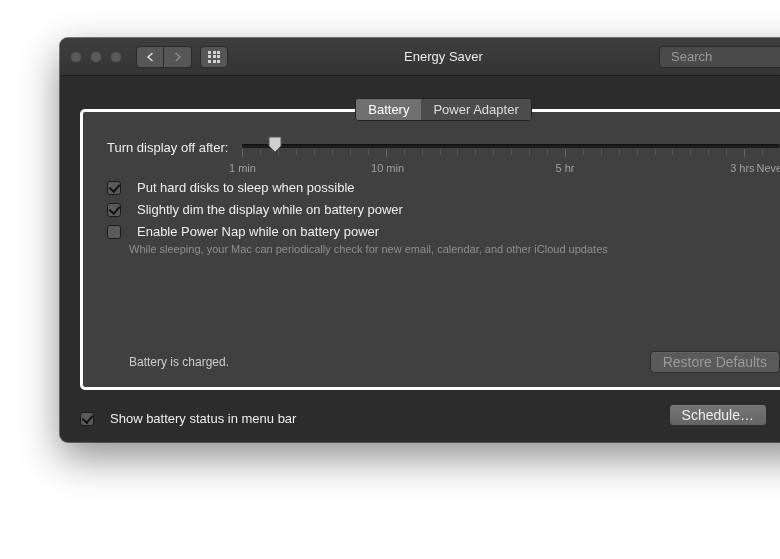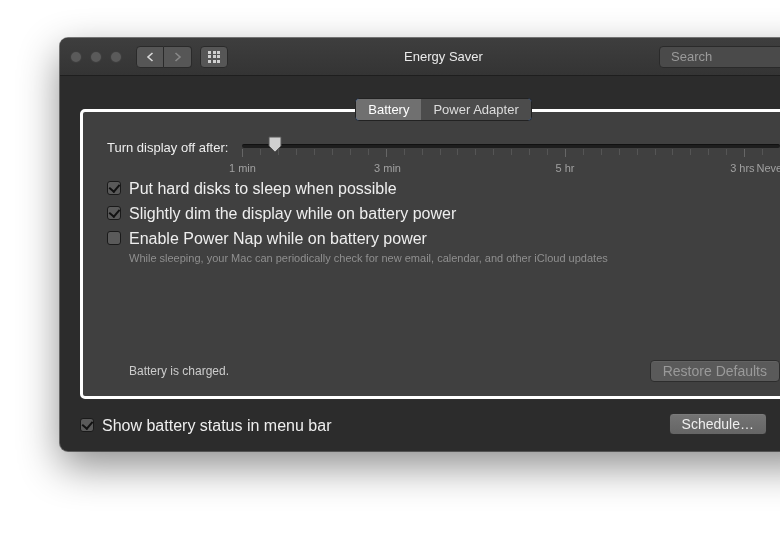--- a/index.html
+++ b/index.html
@@ -181,23 +181,23 @@
     font-size: 11px;
     color: #a0a0a0;
     position: relative;
   }
   .tick-labels span { position: absolute; transform: translateX(-50%); }
 
   .checks { margin-top: 18px; }
   .check-row {
     display: flex;
     align-items: flex-start;
-    gap: 8px;
+    gap: 16px;
     margin-bottom: 7px;
-    font-size: 16px;
+    font-size: 13px;
     color: #eee;
   }
   .checkbox {
     width: 14px; height: 14px;
     border-radius: 3px;
     border: 1px solid #1a1a1a;
     background: #5a5a5a;
     position: relative;
     flex-shrink: 0;
     margin-top: 1px;
@@ -354,21 +354,21 @@
               <div class="tick" style="left: 96.6667%;"></div>
               <div class="tick major" style="left: 100%;"></div>
             </div>
           <div class="thumb" id="thumb" style="left: 6%;">
             <svg width="14" height="17" viewBox="0 0 14 17">
               <path d="M1 1 H13 V10 L7 16 L1 10 Z" fill="#cfcfcf" stroke="#555"></path>
             </svg>
           </div>
           <div class="tick-labels">
             <span style="left:0%">1 min</span>
-            <span style="left:27%">3 min</span>
+            <span style="left:27%">10 min</span>
             <span style="left:60%">5 hr</span>
             <span style="left:93%">3 hrs</span>
             <span style="left:100%;transform:translateX(-80%)">Never</span>
           </div>
         </div>
       </div>
 
       <div class="checks">
         <div class="check-row">
           <div class="checkbox checked" id="cb-hd"></div>

